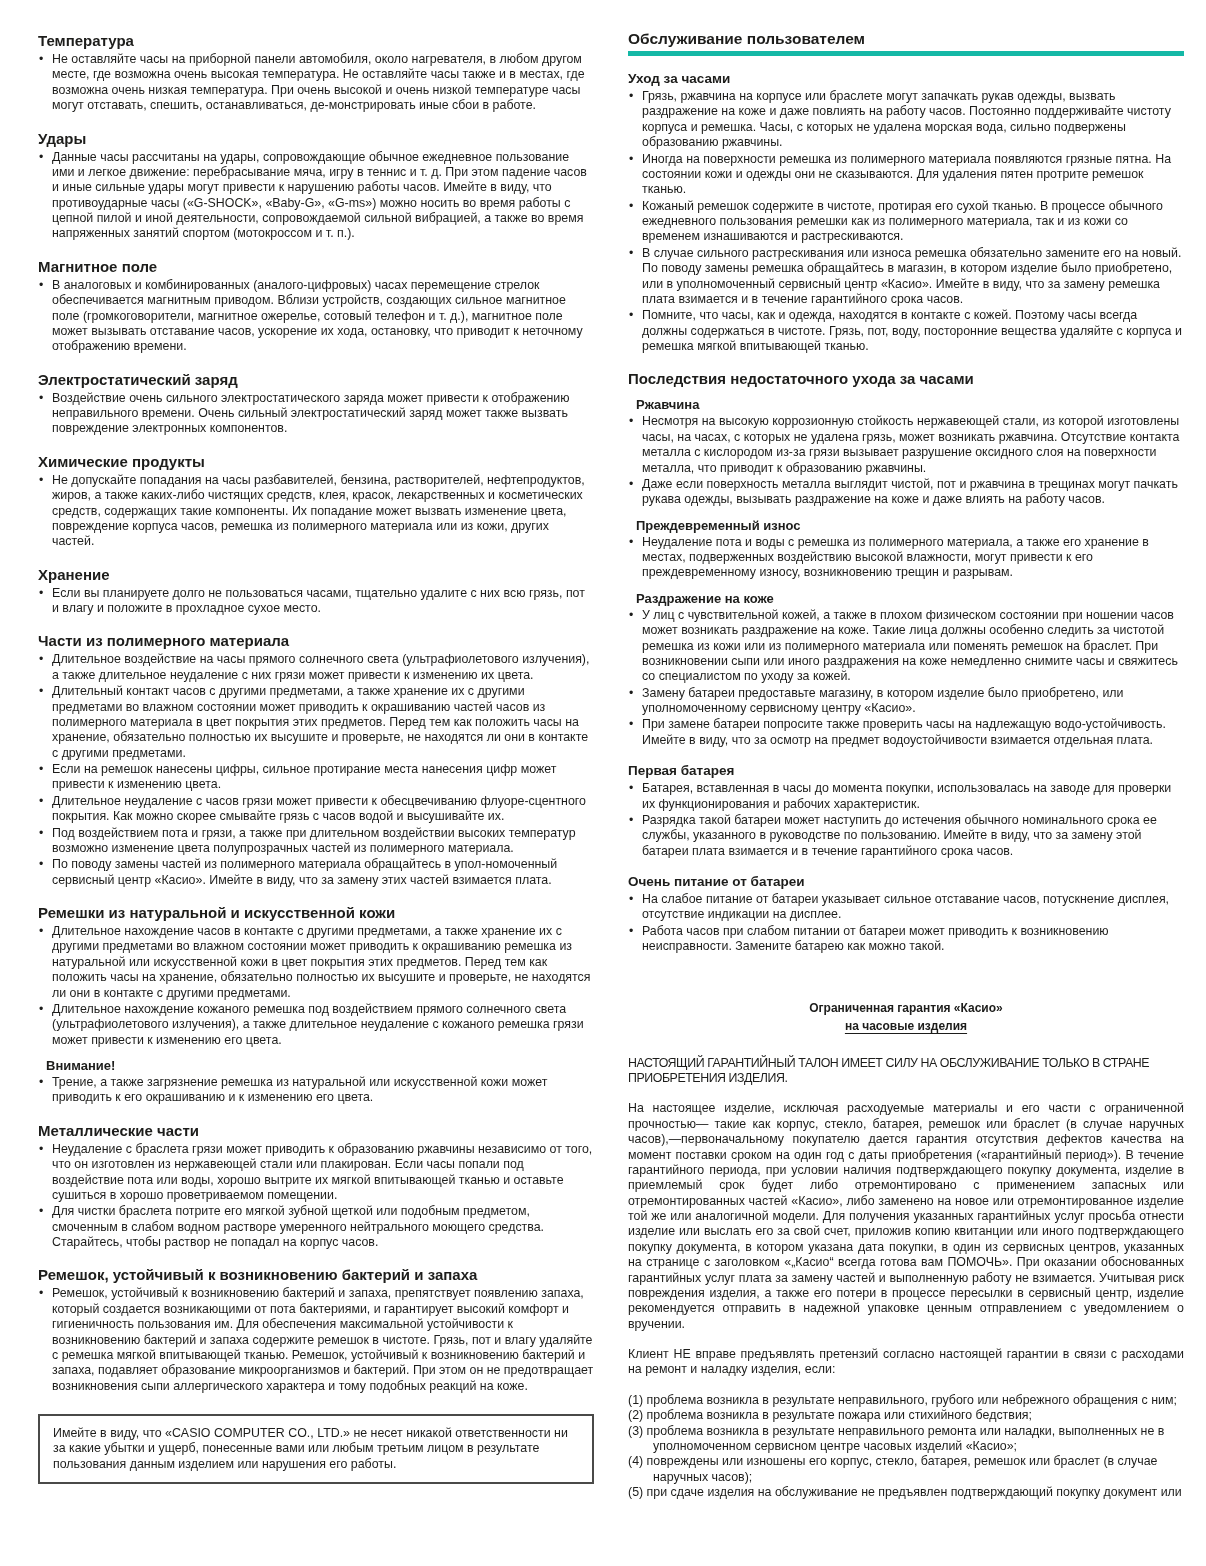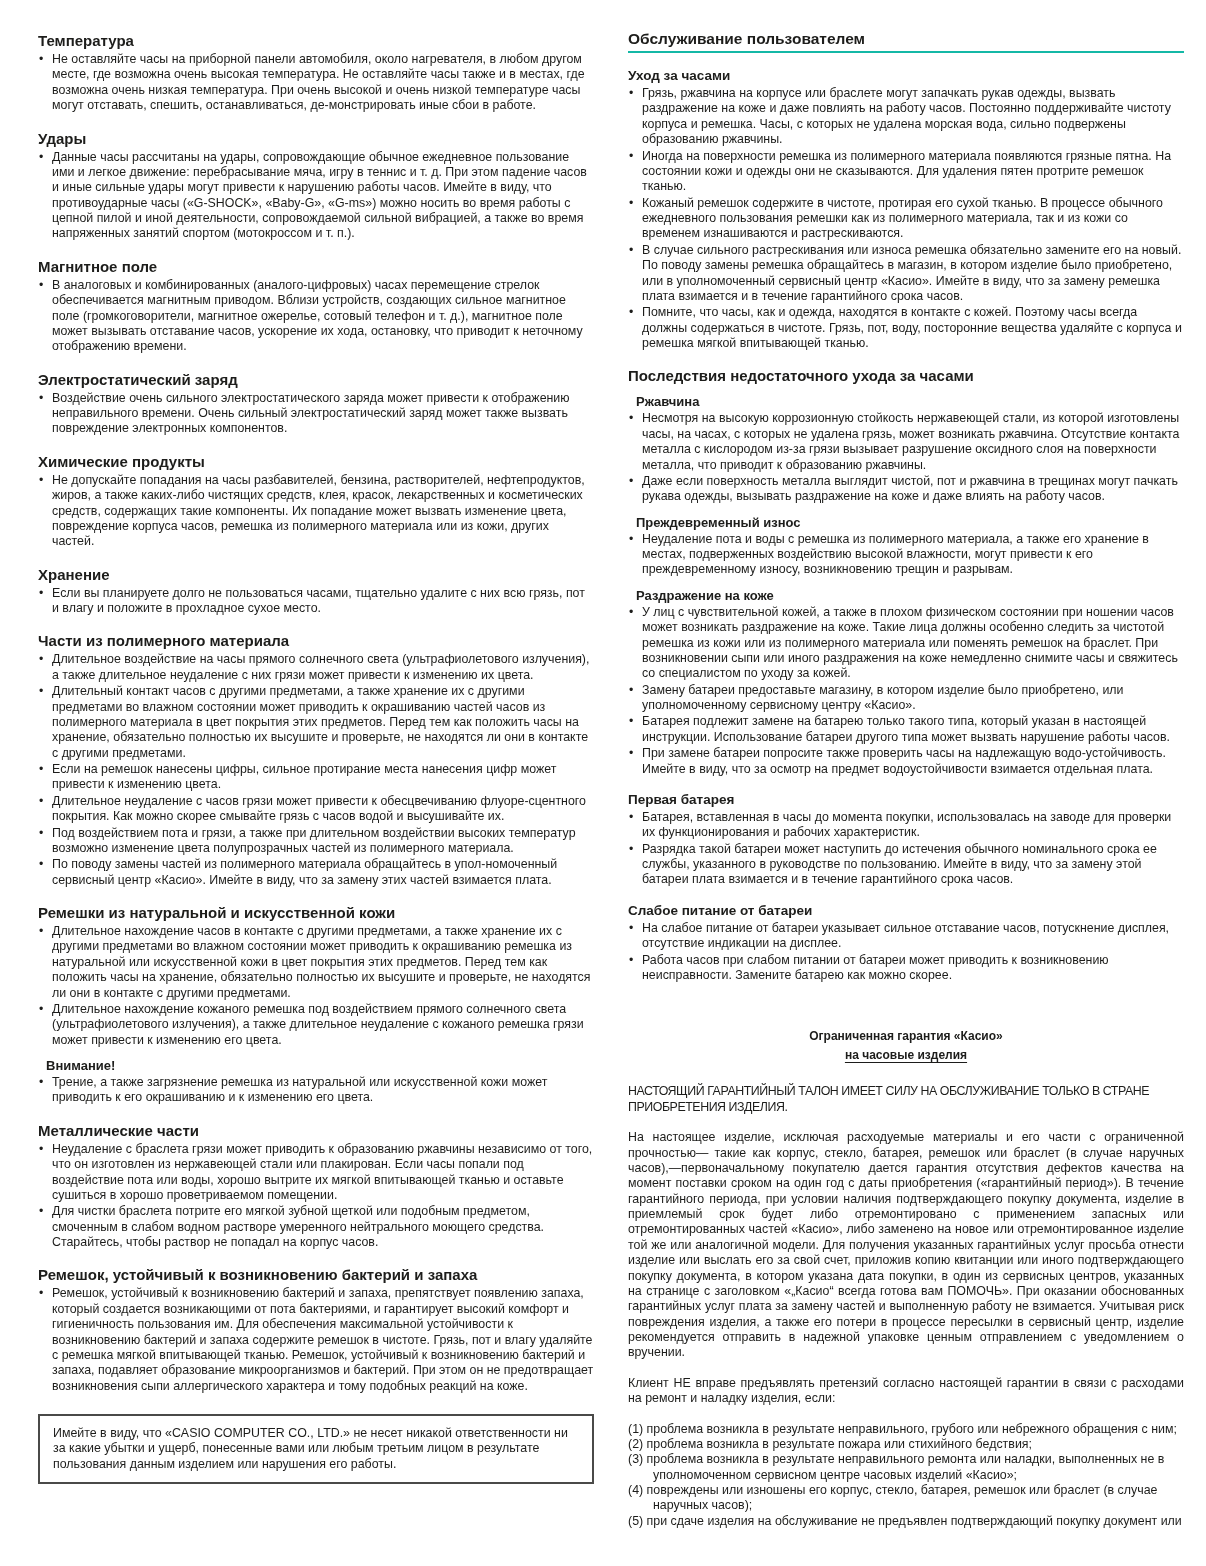--- a/index.html
+++ b/index.html
@@ -27,21 +27,21 @@
   .h-md { font-size: 13.5px; margin: 15px 0 3px; }
   .h-sm { font-size: 13px; margin: 10px 0 2px; padding-left: 8px; }
   section:first-of-type .h-lg { margin-top: 2px; }
   ul.bullets { list-style: none; margin: 0; padding: 0; }
   ul.bullets li { position: relative; padding-left: 14px; margin: 0 0 1px 0; }
   ul.bullets li::before { content: "•"; position: absolute; left: 1px; top: 0; }
   .main-heading {
     font-size: 15.5px;
     font-weight: bold;
     padding-bottom: 3px;
-    border-bottom: 2px solid #14b8a6;
+    border-bottom: 5px solid #14b8a6;
     margin: 0 0 9px 0;
   }
   .notice-box {
     border: 2px solid #4a4a48;
     padding: 10px 13px;
     margin-top: 20px;
   }
   .warranty { margin-top: 44px; }
   .warranty-title { text-align: center; font-weight: bold; font-size: 12px; line-height: 1.55; }
   .warranty-title .underlined { text-decoration: underline; text-underline-offset: 3px; }
@@ -165,36 +165,35 @@
         </section>
         <section class="section">
           <div class="heading h-sm">Раздражение на коже</div>
           <ul class="bullets">
             <li class="bullet">У лиц с чувствительной кожей, а также в плохом физическом состоянии при ношении часов может возникать раздражение на коже. Такие лица должны особенно следить за чистотой ремешка из кожи или из полимерного материала или поменять ремешок на браслет. При возникновении сыпи или иного раздражения на коже немедленно снимите часы и свяжитесь со специалистом по уходу за кожей.</li>
           </ul>
         </section>
         <section class="section">
           <ul class="bullets">
             <li class="bullet">Замену батареи предоставьте магазину, в котором изделие было приобретено, или уполномоченному сервисному центру «Касио».</li>
-            <li class="bullet">Батарея подлежит замене на батарею только такого типа, который указан в настоящей инструкции. Использование батареи другого типа может вызвать нарушение работы часов.</li>
             <li class="bullet">При замене батареи попросите также проверить часы на надлежащую водо-устойчивость. Имейте в виду, что за осмотр на предмет водоустойчивости взимается отдельная плата.</li>
           </ul>
         </section>
         <section class="section">
           <div class="heading h-md">Первая батарея</div>
           <ul class="bullets">
             <li class="bullet">Батарея, вставленная в часы до момента покупки, использовалась на заводе для проверки их функционирования и рабочих характеристик.</li>
             <li class="bullet">Разрядка такой батареи может наступить до истечения обычного номинального срока ее службы, указанного в руководстве по пользованию. Имейте в виду, что за замену этой батареи плата взимается и в течение гарантийного срока часов.</li>
           </ul>
         </section>
         <section class="section">
-          <div class="heading h-md">Слабое питание от батареи</div>
+          <div class="heading h-md">Очень питание от батареи</div>
           <ul class="bullets">
             <li class="bullet">На слабое питание от батареи указывает сильное отставание часов, потускнение дисплея, отсутствие индикации на дисплее.</li>
-            <li class="bullet">Работа часов при слабом питании от батареи может приводить к возникновению неисправности. Замените батарею как можно скорее.</li>
+            <li class="bullet">Работа часов при слабом питании от батареи может приводить к возникновению неисправности. Замените батарею как можно такой.</li>
           </ul>
         </section>
       </div>
 
     <div class="warranty">
       <div class="warranty-title">
         <div>Ограниченная гарантия «Касио»</div>
         <div class="underlined">на часовые изделия</div>
       </div>
       <p class="caps-note">НАСТОЯЩИЙ ГАРАНТИЙНЫЙ ТАЛОН ИМЕЕТ СИЛУ НА ОБСЛУЖИВАНИЕ ТОЛЬКО В СТРАНЕ ПРИОБРЕТЕНИЯ ИЗДЕЛИЯ.</p>

